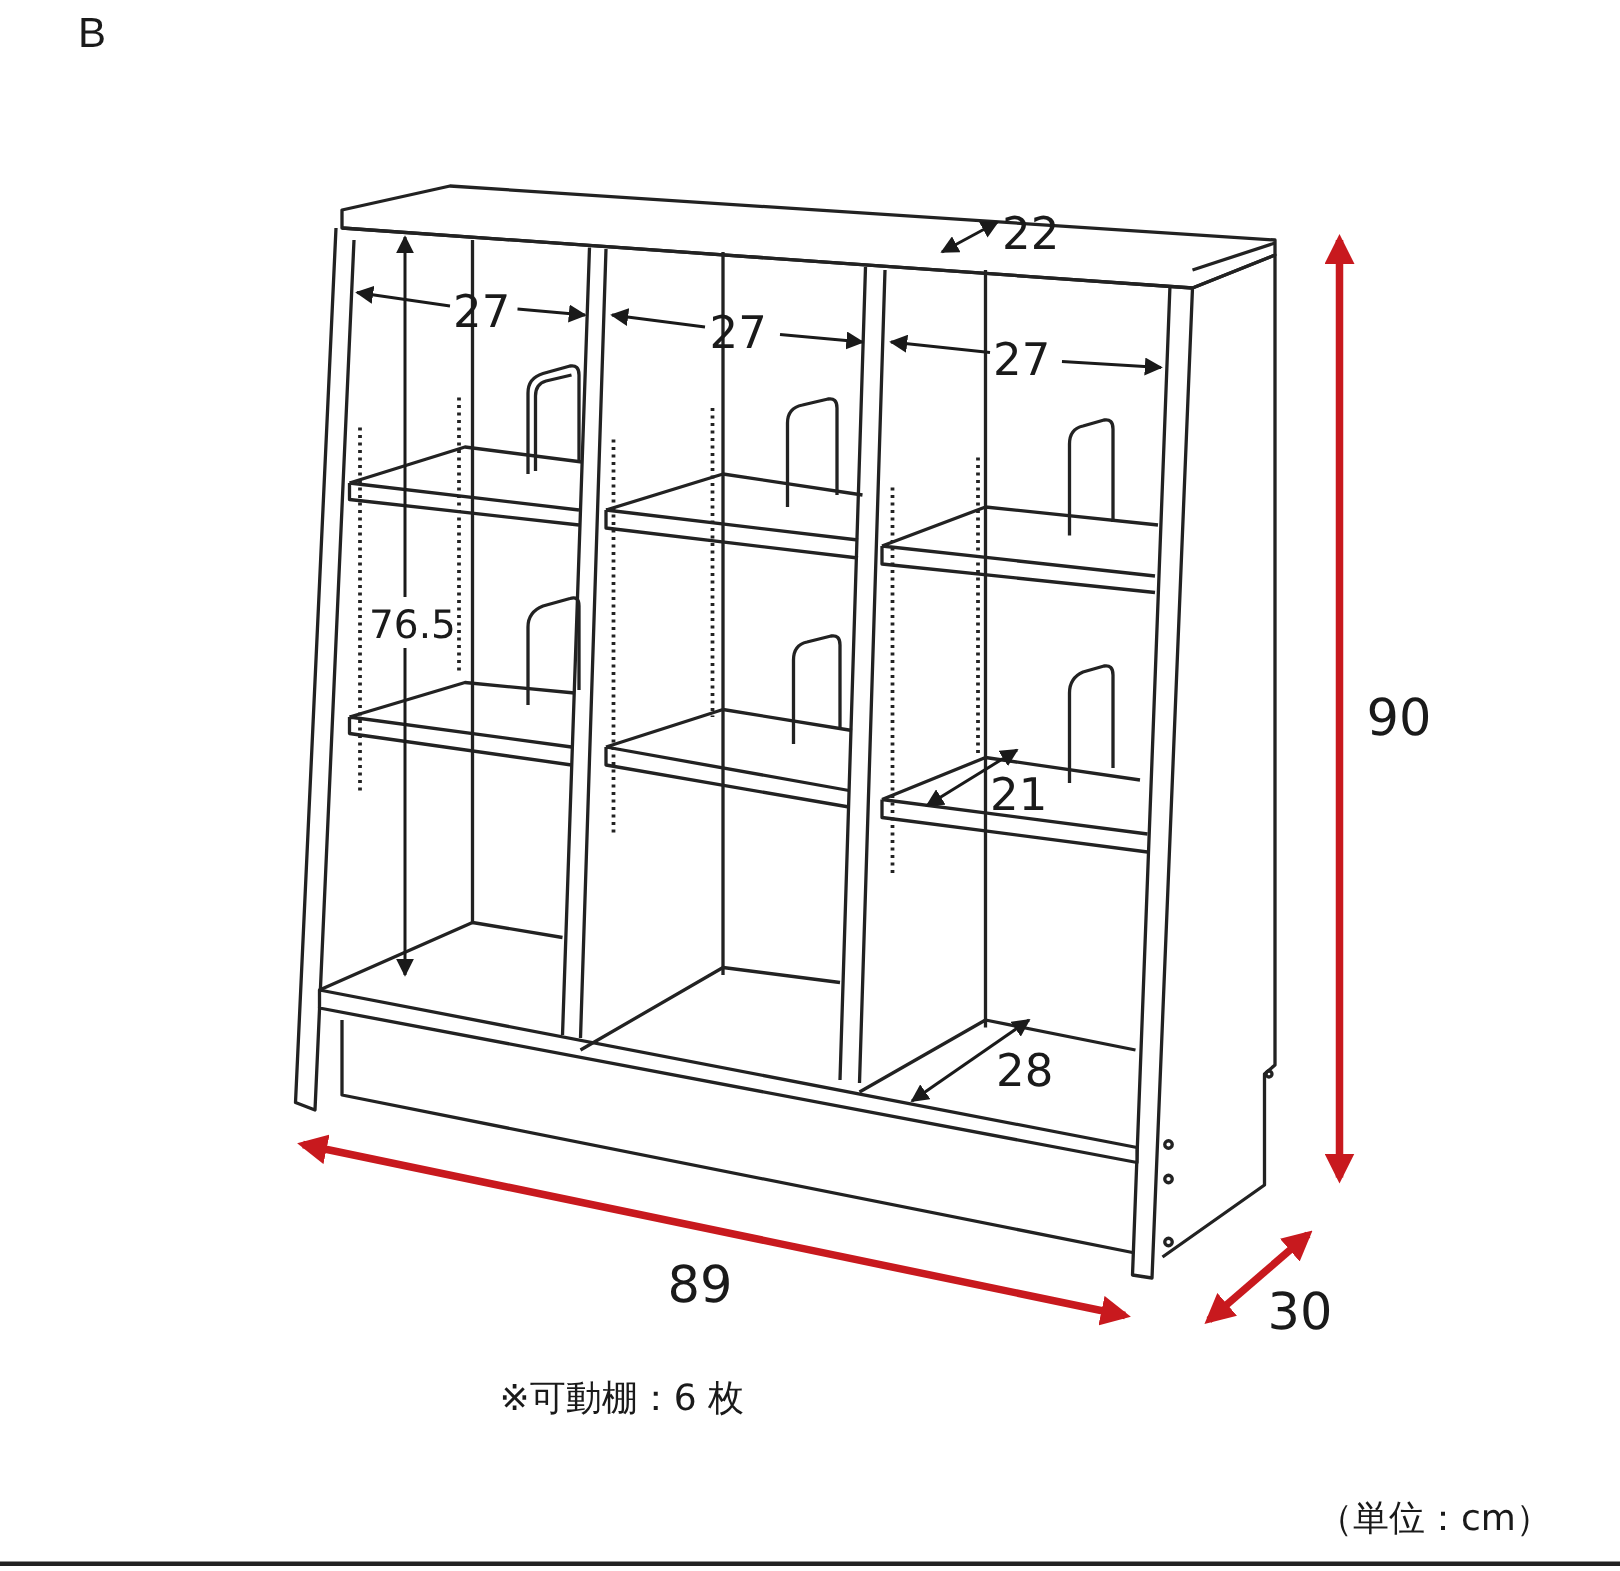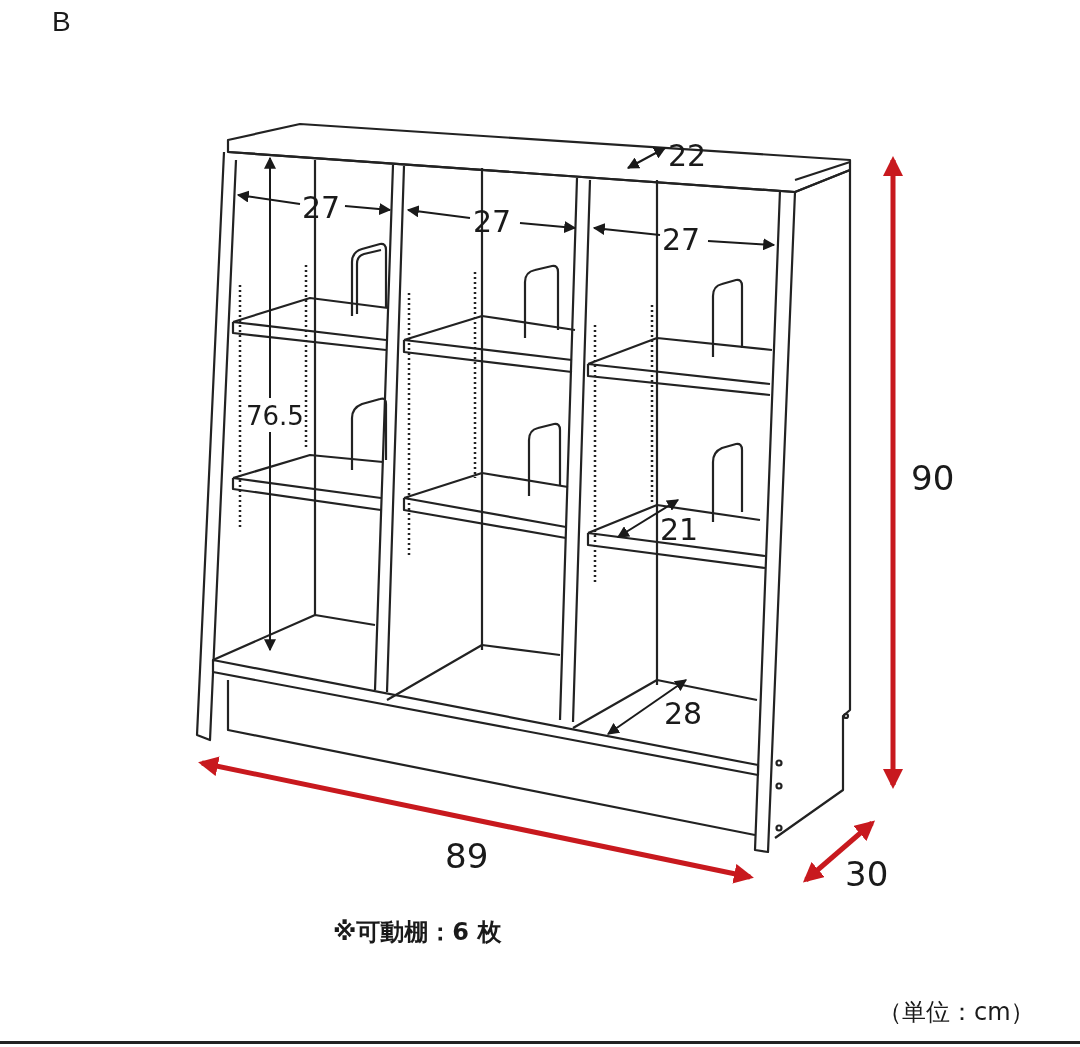--- a/index.html
+++ b/index.html
@@ -1,20 +1,20 @@
 <!DOCTYPE html>
 <html><head>
 <meta charset="utf-8">
 <style>
   html, body { margin:0; padding:0; background:#ffffff; }
   body { width:1080px; height:1047px; position:relative; overflow:hidden; font-family:"DejaVu Sans", sans-serif; color:#1a1a1a; }
   .label-b { position:absolute; left:52px; top:6px; font-size:28px; font-family:"Liberation Sans", sans-serif; }
   svg.diagram { position:absolute; left:0; top:0; }
   .dim { font-family:"DejaVu Sans", sans-serif; fill:#1a1a1a; }
-  .notes { position:absolute; left:333px; top:914px; font-size:24px; font-weight:bold; line-height:36px; font-family:"DejaVu Sans", sans-serif; }
+  .notes { position:absolute; left:333px; top:914px; font-size:24px; font-weight:normal; line-height:36px; font-family:"DejaVu Sans", sans-serif; }
   .unit { position:absolute; left:878px; top:996px; font-size:24px; font-family:"DejaVu Sans", sans-serif;text-align:center; }
   .bottom-rule { position:absolute; left:0; top:1041px; width:1080px; height:3px; background:#222; }
 </style>
 </head>
 <body>
 
 <div class="label-b">B</div>
 
 <svg class="diagram" width="1080" height="1047" viewBox="0 0 1080 1047" xmlns="http://www.w3.org/2000/svg">
   <defs>

